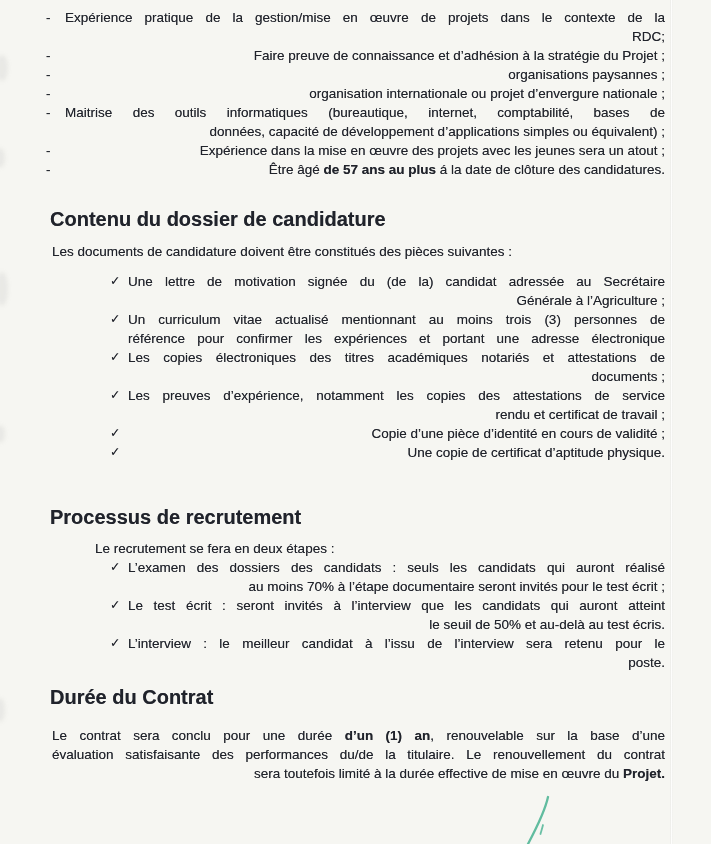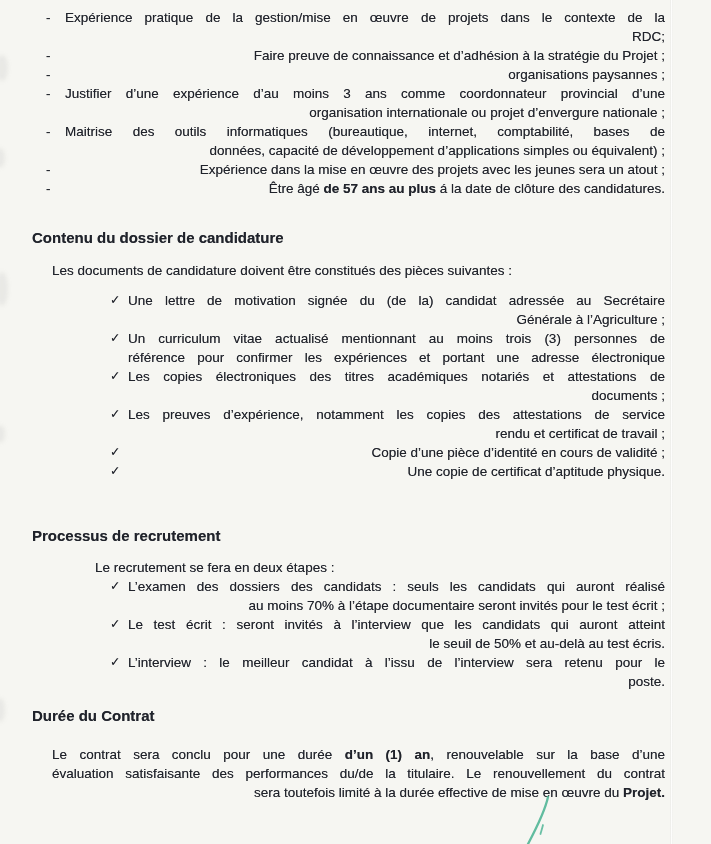--- a/index.html
+++ b/index.html
@@ -39,22 +39,22 @@
   li{position:relative;}
   .ln{text-align:right;}
   .j{text-align:justify;text-align-last:justify;}
   .mark{position:absolute;top:0;line-height:19px;}
   .dash{left:-19px;}
   .chk{left:-18px;font-size:12.5px;}
   b{font-weight:bold;}
 
   .req{margin:8px 46px 0 65px;}
   .h{
-    font-weight:bold;font-size:15px;line-height:16px;
-    margin-left:32px;margin-right:46px;
+    font-weight:bold;font-size:20px;line-height:16px;
+    margin-left:50px;margin-right:46px;
   }
   .h-dossier{margin-top:32px;}
   .h-process{margin-top:47px;}
   .h-contract{margin-top:17px;}
   .intro{margin:15px 46px 0 52px;}
   .intro2{margin:14px 46px 0 95px;}
   .checks{margin:11px 46px 0 128px;}
   .checks2{margin:0 46px 0 128px;}
   .para{margin:21px 46px 0 52px;}
 
@@ -84,21 +84,20 @@
       <li>
         <span class="mark dash">-</span>
         <div class="ln">Faire preuve de connaissance et d’adhésion à la stratégie du Projet ;</div>
       </li>
       <li>
         <span class="mark dash">-</span>
         <div class="ln">organisations paysannes ;</div>
       </li>
       <li>
         <span class="mark dash">-</span>
-        <div class="ln j">Justifier d’une expérience d’au moins 3 ans comme coordonnateur provincial d’une</div>
         <div class="ln">organisation internationale ou projet d’envergure nationale ;</div>
       </li>
       <li>
         <span class="mark dash">-</span>
         <div class="ln j">Maitrise des outils informatiques (bureautique, internet, comptabilité, bases de</div>
         <div class="ln">données, capacité de développement d’applications simples ou équivalent) ;</div>
       </li>
       <li>
         <span class="mark dash">-</span>
         <div class="ln">Expérience dans la mise en œuvre des projets avec les jeunes sera un atout ;</div>

